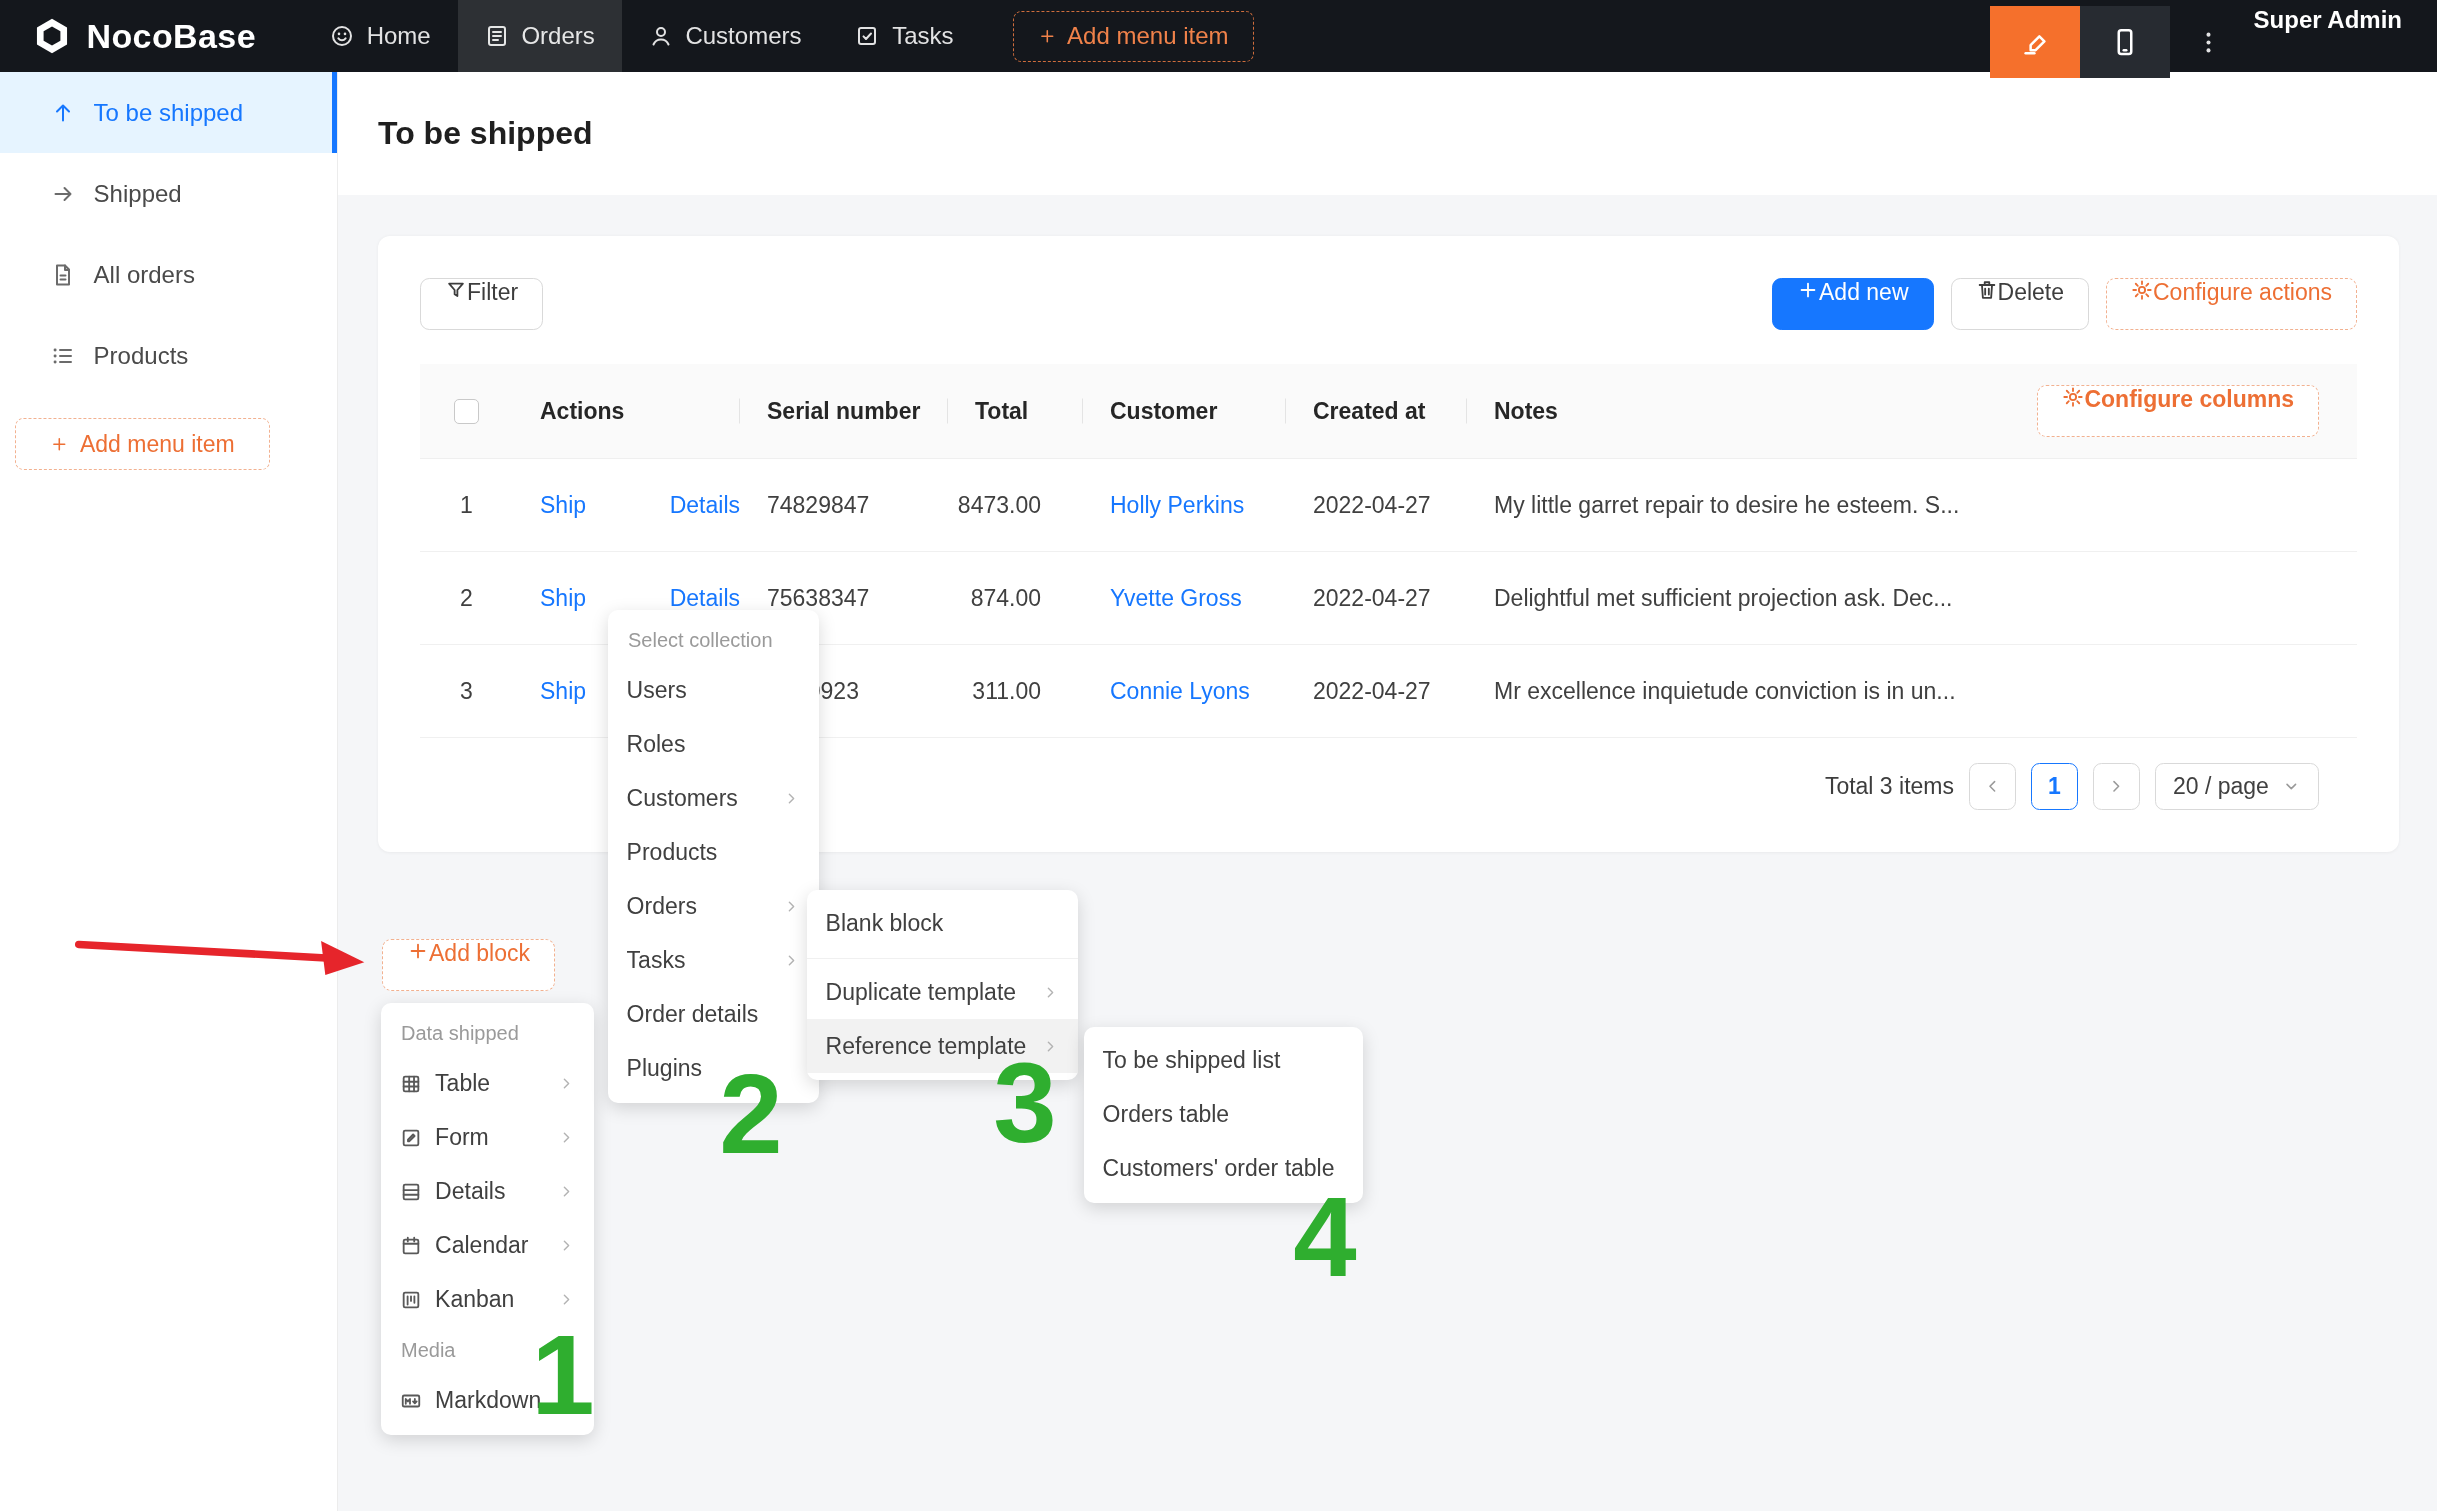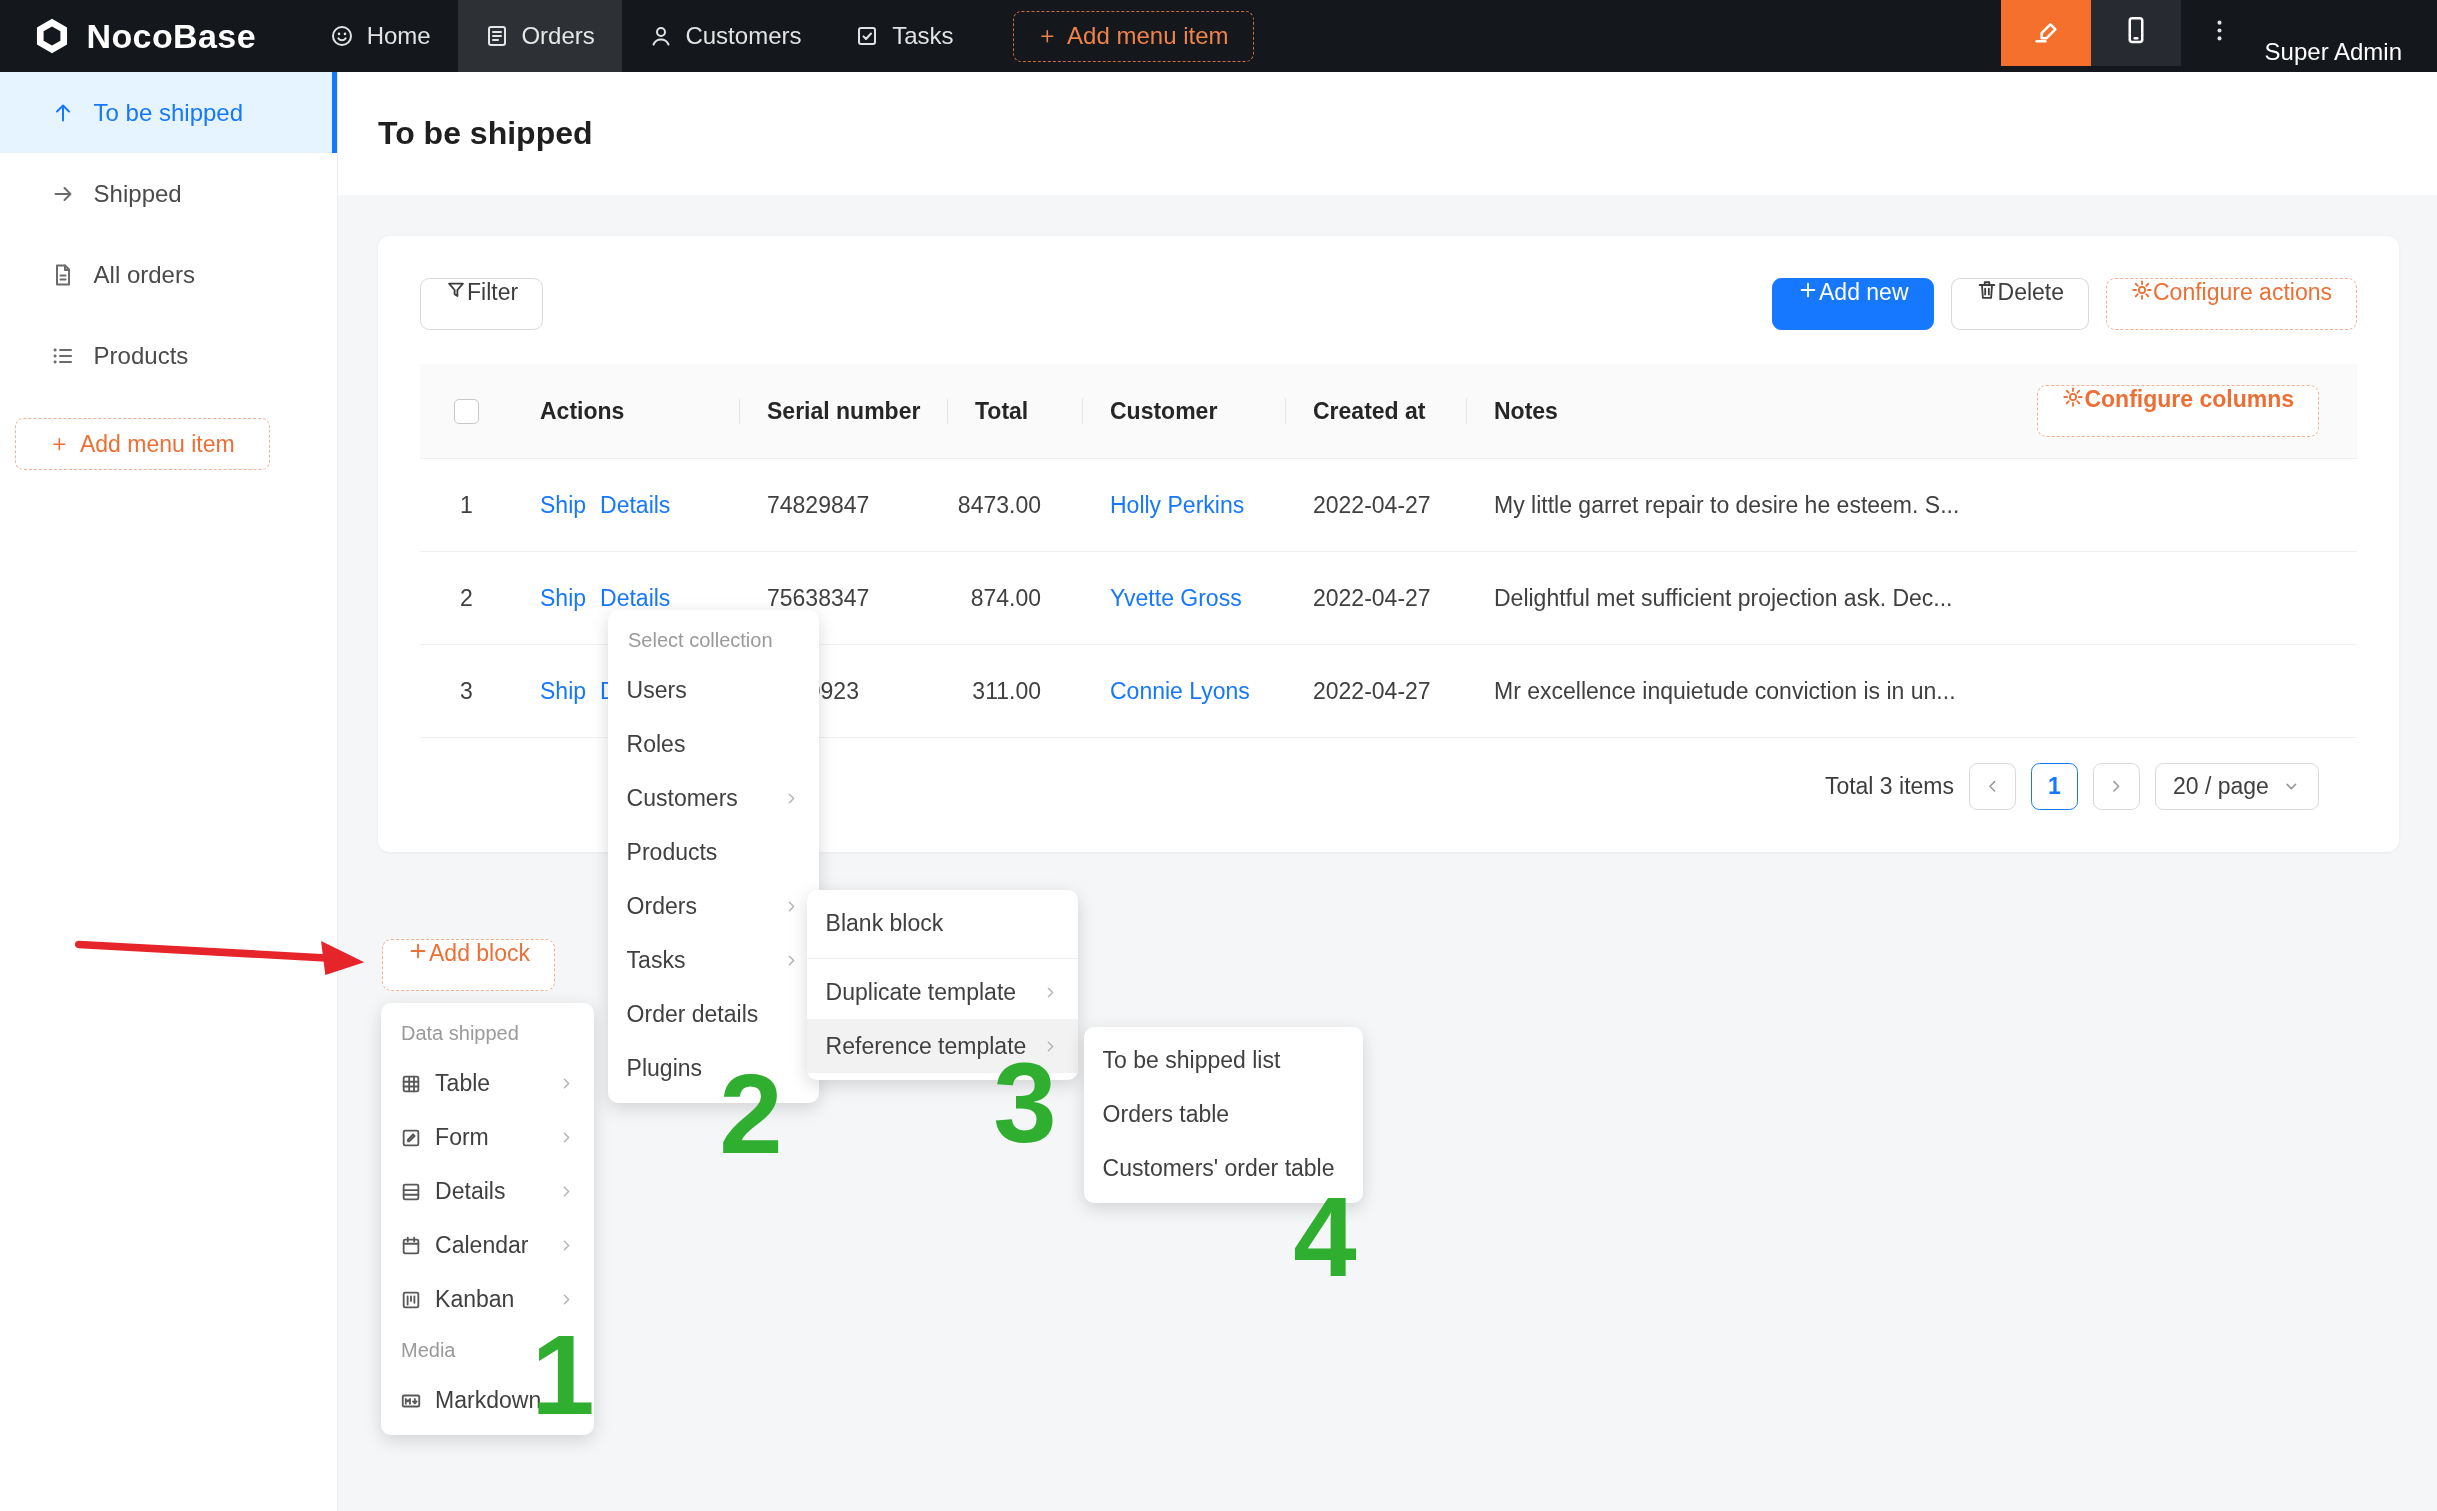--- a/index.html
+++ b/index.html
@@ -12,21 +12,21 @@
   .ic-sm { width:18.6px; height:18.6px; flex:none; }
 
   
   .topnav { position:absolute; left:0; top:0; right:0; height:72px; background:#14171c; display:flex; align-items:center; color:rgba(255,255,255,.88); z-index:40; }
   .brand { display:flex; align-items:center; gap:13.5px; padding:0 47px 0 31px; }
   .brand .logo { width:42px; height:42px; }
   .brand-name { font-size:34px; font-weight:700; color:#fff; letter-spacing:0.4px; }
   .nav-item { display:flex; align-items:center; gap:12.7px; padding:0 27px; height:72px; font-size:24px; cursor:pointer; }
   .nav-item.active { background:rgba(255,255,255,.11); }
   .nav-add { margin-left:32px; height:51px; display:flex; align-items:center; gap:11px; padding:0 24px; border:1.7px dashed #ce6d3c; color:#f0824a; border-radius:8.5px; font-size:24px; cursor:pointer; }
-  .nav-right { margin-left:auto; display:flex; align-items:flex-end; height:60px; }
+  .nav-right { margin-left:auto; display:flex; align-items:flex-start; height:60px;font-weight:bold; }
   .sq-btn { width:90px; height:72px; display:flex; align-items:center; justify-content:center; color:#fff; cursor:pointer; }
   .sq-btn.orange { background:#f5702c; }
   .sq-btn.dark { background:#272b31; }
   .sq-btn .ic { width:30px; height:30px; }
   .kebab { padding:0 25px; height:72px; display:flex; align-items:center; cursor:pointer; }
   .kebab .ic { width:27px; height:27px; }
   .user { padding-right:36px; padding-left:6.8px; font-size:24px; color:#fff; cursor:pointer; }
 
   
   .sidebar { position:absolute; top:72px; left:0; width:338px; bottom:0; background:#fff; border-right:0.8px solid #ececec; z-index:10; }
@@ -55,21 +55,21 @@
   .tbl { margin-top:34px; }
   .trow { display:grid; grid-template-columns:93px 227px 208px 135px 203px 181px minmax(0,1fr); align-items:center; }
   .thead { background:#fafafa; height:95px; border-bottom:0.8px solid #efefef; }
   .tr { height:93px; border-bottom:0.8px solid #f0f0f0; }
   .c { display:flex; align-items:center; padding-left:27px; min-width:0; height:100%; }
   .c-index { justify-content:center; padding-left:0; }
   .c-num { justify-content:flex-end; padding-left:0; padding-right:42px; }
   .th { font-weight:700; color:#262626; position:relative; }
   .th.sep::after { content:""; position:absolute; right:0; top:50%; transform:translateY(-50%); width:0.8px; height:25px; background:#e4e4e4; }
   .link { color:#1677ff; cursor:pointer; text-decoration:none; }
-  .actions-cell { gap:14px; }
+  .actions-cell { gap:46px;justify-content:space-between; }
   .notes-head { justify-content:space-between; padding-right:38px; }
   .notes-txt { white-space:nowrap; overflow:hidden; }
   .cbx { width:25px; height:25px; border:1.7px solid #c9c9c9; border-radius:5px; background:#fff; cursor:pointer; }
 
   
   .pgn { margin-top:25px; display:flex; align-items:center; justify-content:flex-end; gap:15px; padding-right:38px; color:#3d3d3d; }
   .pg-btn { width:47px; height:47px; border:0.8px solid #d9d9d9; border-radius:8.5px; background:#fff; color:#9a9a9a; display:flex; align-items:center; justify-content:center; cursor:pointer; }
   .pg-cur { min-width:47px; height:47px; border:0.8px solid #1677ff; border-radius:8.5px; color:#1677ff; font-weight:600; display:flex; align-items:center; justify-content:center; background:#fff; cursor:pointer; }
   .pg-size { height:47px; border:0.8px solid #d9d9d9; border-radius:8.5px; background:#fff; display:flex; align-items:center; gap:13.5px; padding:0 17px; color:#404040; cursor:pointer; }
   .pg-size .ic-sm { color:#9a9a9a; }

